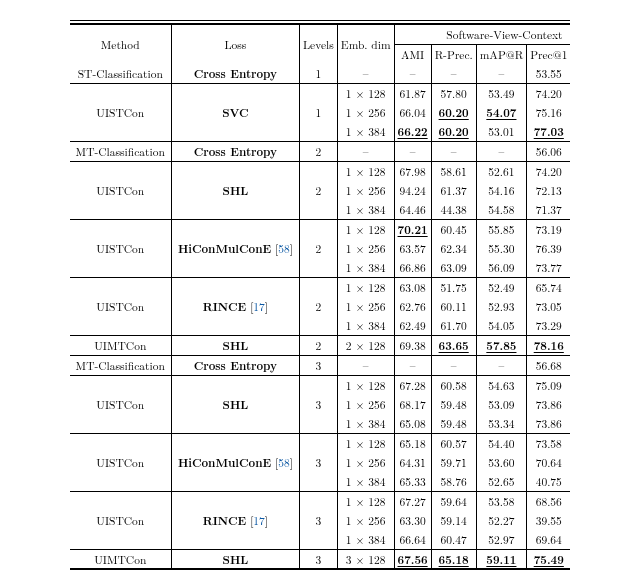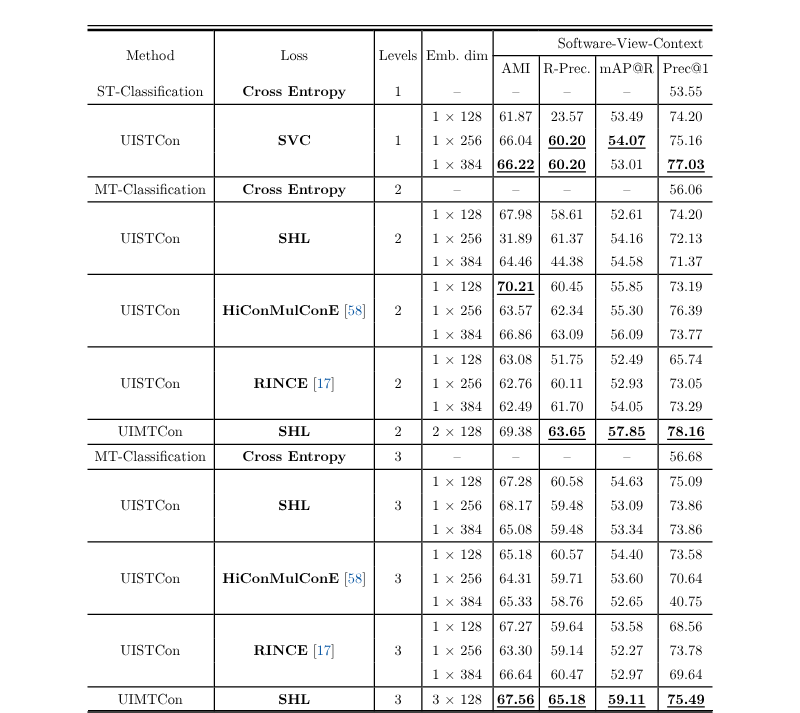--- a/index.html
+++ b/index.html
@@ -64,21 +64,21 @@
               <td class="vsep ">–</td>
               <td class="vsep ">–</td>
               <td class="">53.55</td>
             </tr>
             <tr>
               <td rowspan="3" class="vsep methodcell thin">UISTCon</td>
               <td rowspan="3" class="vsep methodcell thin"><b>SVC</b></td>
               <td rowspan="3" class="vsep thin">1</td>
               <td class="vsep thin">1 × 128</td>
               <td class="vsep thin">61.87</td>
-              <td class="vsep thin">23.57</td>
+              <td class="vsep thin">57.80</td>
               <td class="vsep thin">53.49</td>
               <td class="thin">74.20</td>
             </tr>
             <tr>
               <td class="vsep ">1 × 256</td>
               <td class="vsep ">66.04</td>
               <td class="vsep "><span class="ub">60.20</span></td>
               <td class="vsep "><span class="ub">54.07</span></td>
               <td class="">75.16</td>
             </tr>
@@ -104,21 +104,21 @@
               <td rowspan="3" class="vsep methodcell thin"><b>SHL</b></td>
               <td rowspan="3" class="vsep thin">2</td>
               <td class="vsep thin">1 × 128</td>
               <td class="vsep thin">67.98</td>
               <td class="vsep thin">58.61</td>
               <td class="vsep thin">52.61</td>
               <td class="thin">74.20</td>
             </tr>
             <tr>
               <td class="vsep ">1 × 256</td>
-              <td class="vsep ">31.89</td>
+              <td class="vsep ">94.24</td>
               <td class="vsep ">61.37</td>
               <td class="vsep ">54.16</td>
               <td class="">72.13</td>
             </tr>
             <tr>
               <td class="vsep ">1 × 384</td>
               <td class="vsep ">64.46</td>
               <td class="vsep ">44.38</td>
               <td class="vsep ">54.58</td>
               <td class="">71.37</td>
@@ -247,21 +247,21 @@
               <td class="vsep thin">67.27</td>
               <td class="vsep thin">59.64</td>
               <td class="vsep thin">53.58</td>
               <td class="thin">68.56</td>
             </tr>
             <tr>
               <td class="vsep ">1 × 256</td>
               <td class="vsep ">63.30</td>
               <td class="vsep ">59.14</td>
               <td class="vsep ">52.27</td>
-              <td class="">73.78</td>
+              <td class="">39.55</td>
             </tr>
             <tr>
               <td class="vsep ">1 × 384</td>
               <td class="vsep ">66.64</td>
               <td class="vsep ">60.47</td>
               <td class="vsep ">52.97</td>
               <td class="">69.64</td>
             </tr>
             <tr>
               <td rowspan="1" class="vsep methodcell thin">UIMTCon</td>

